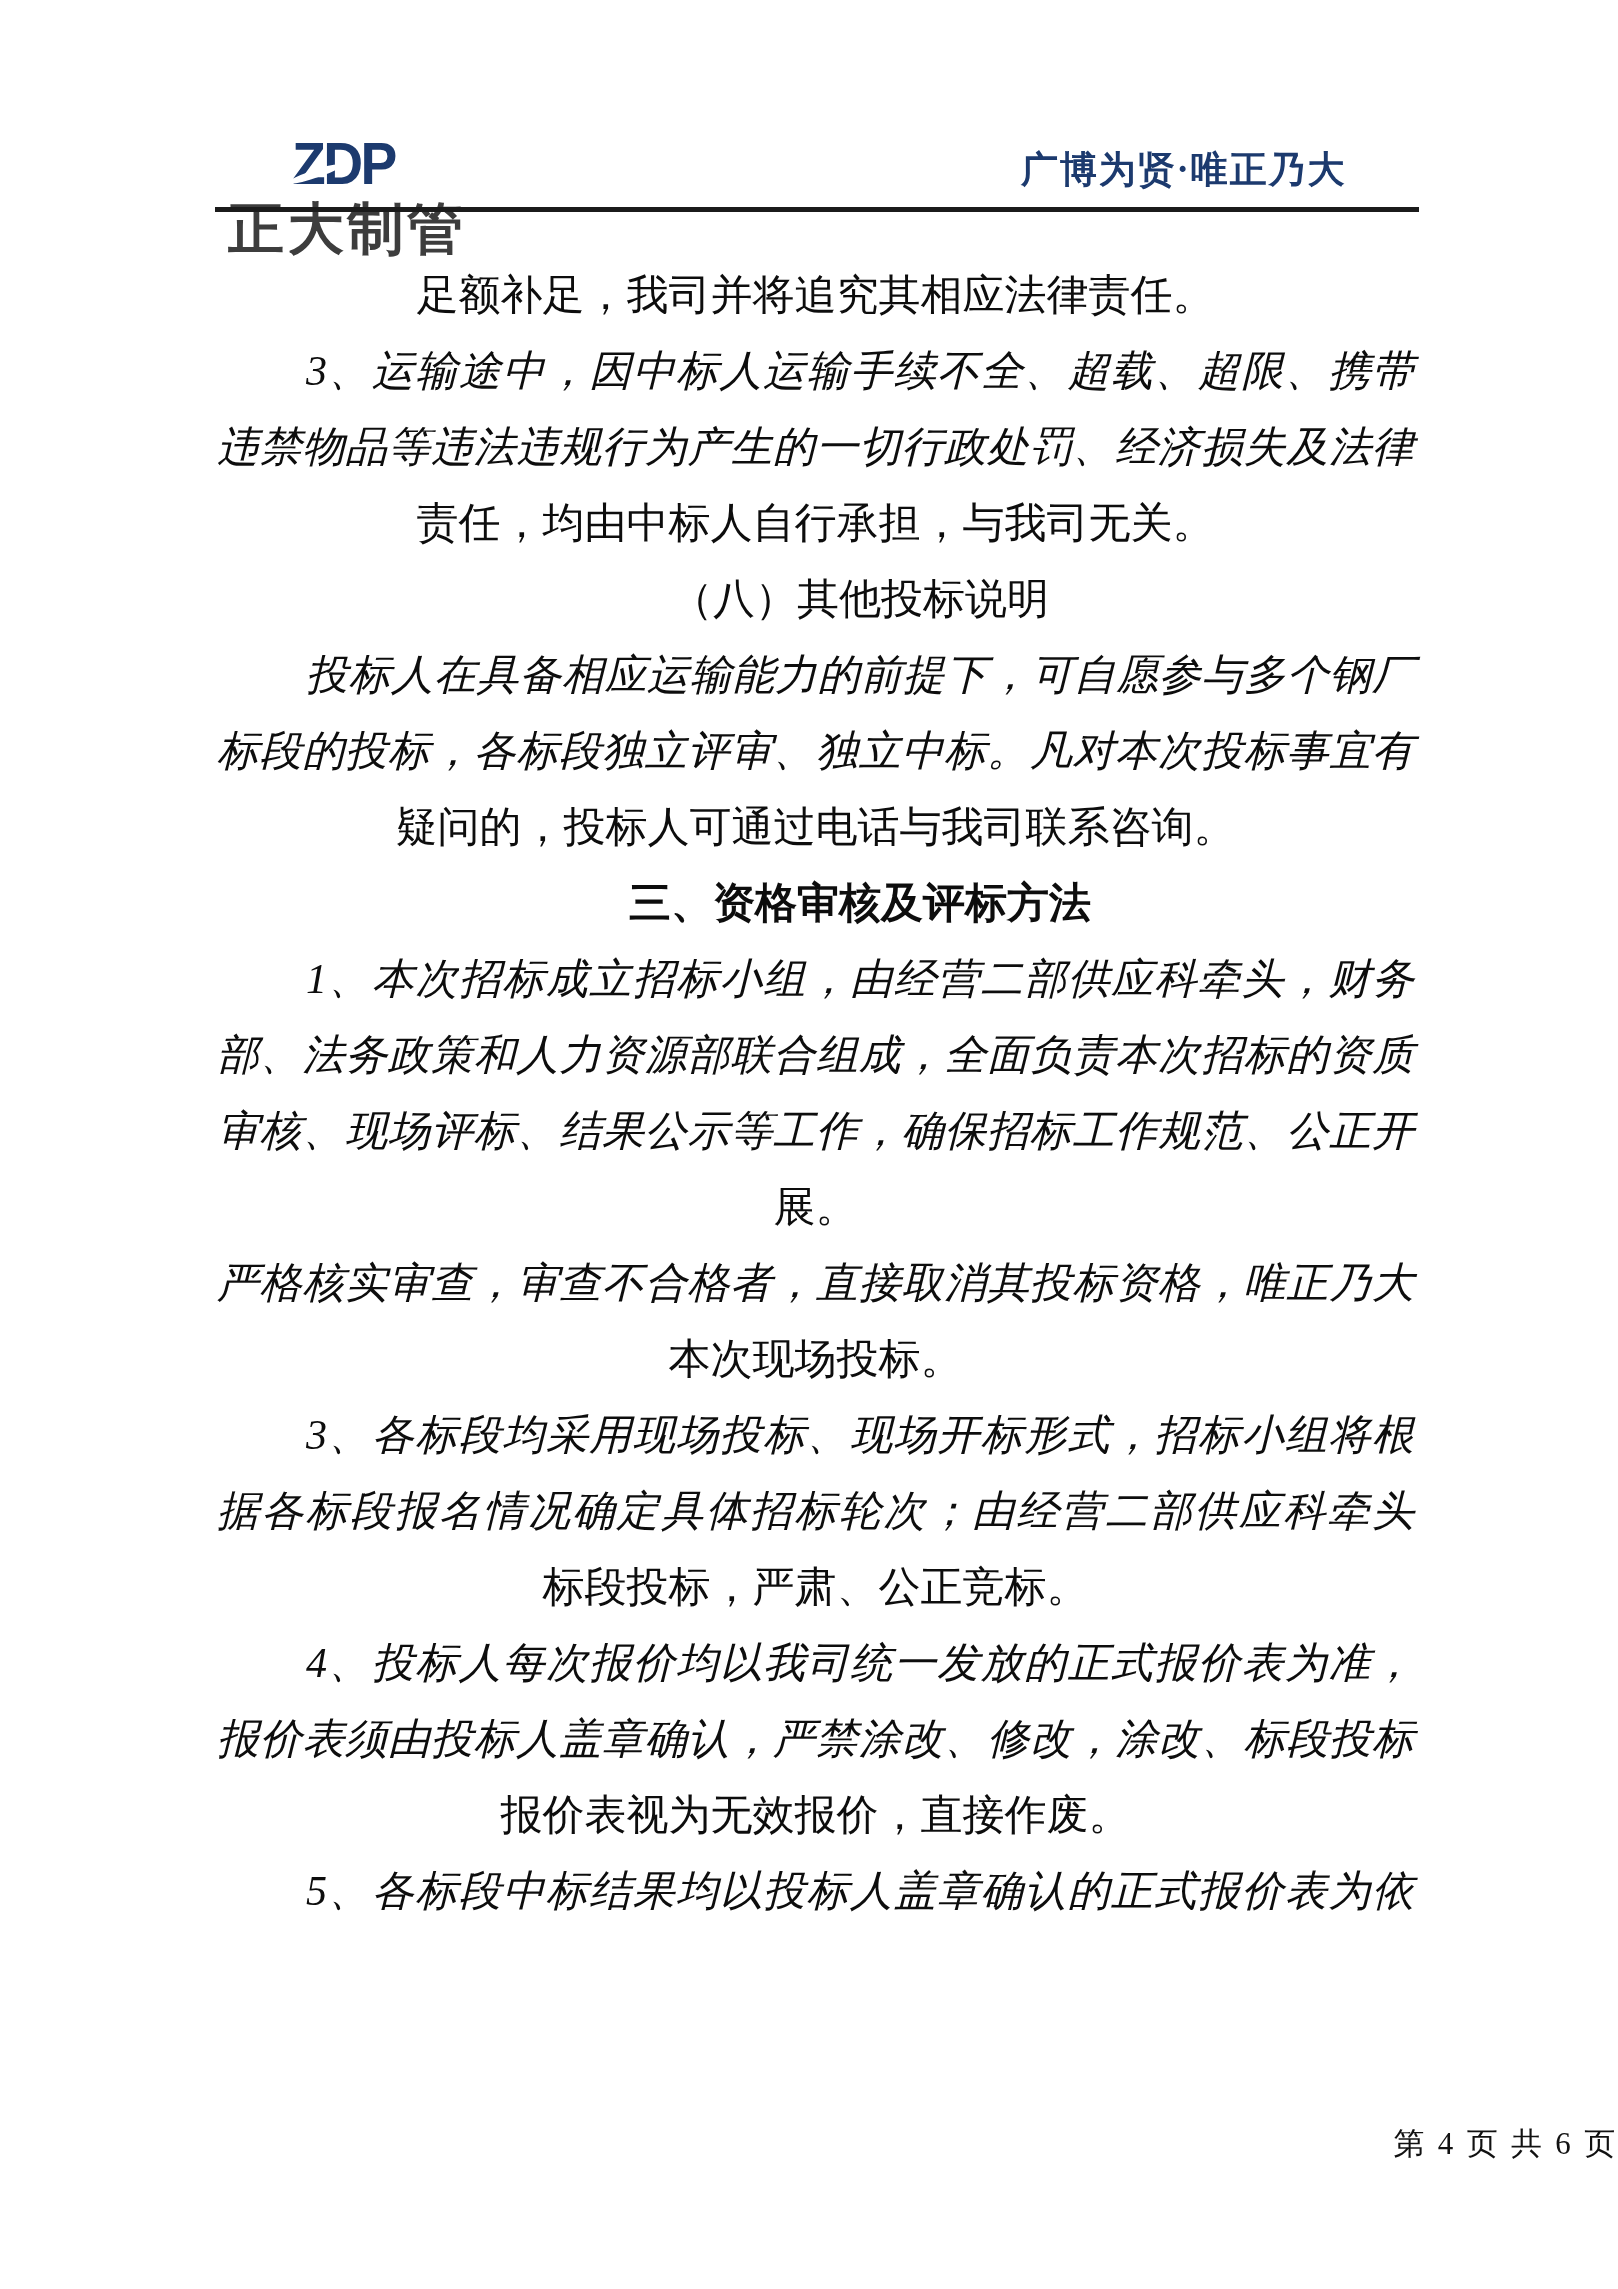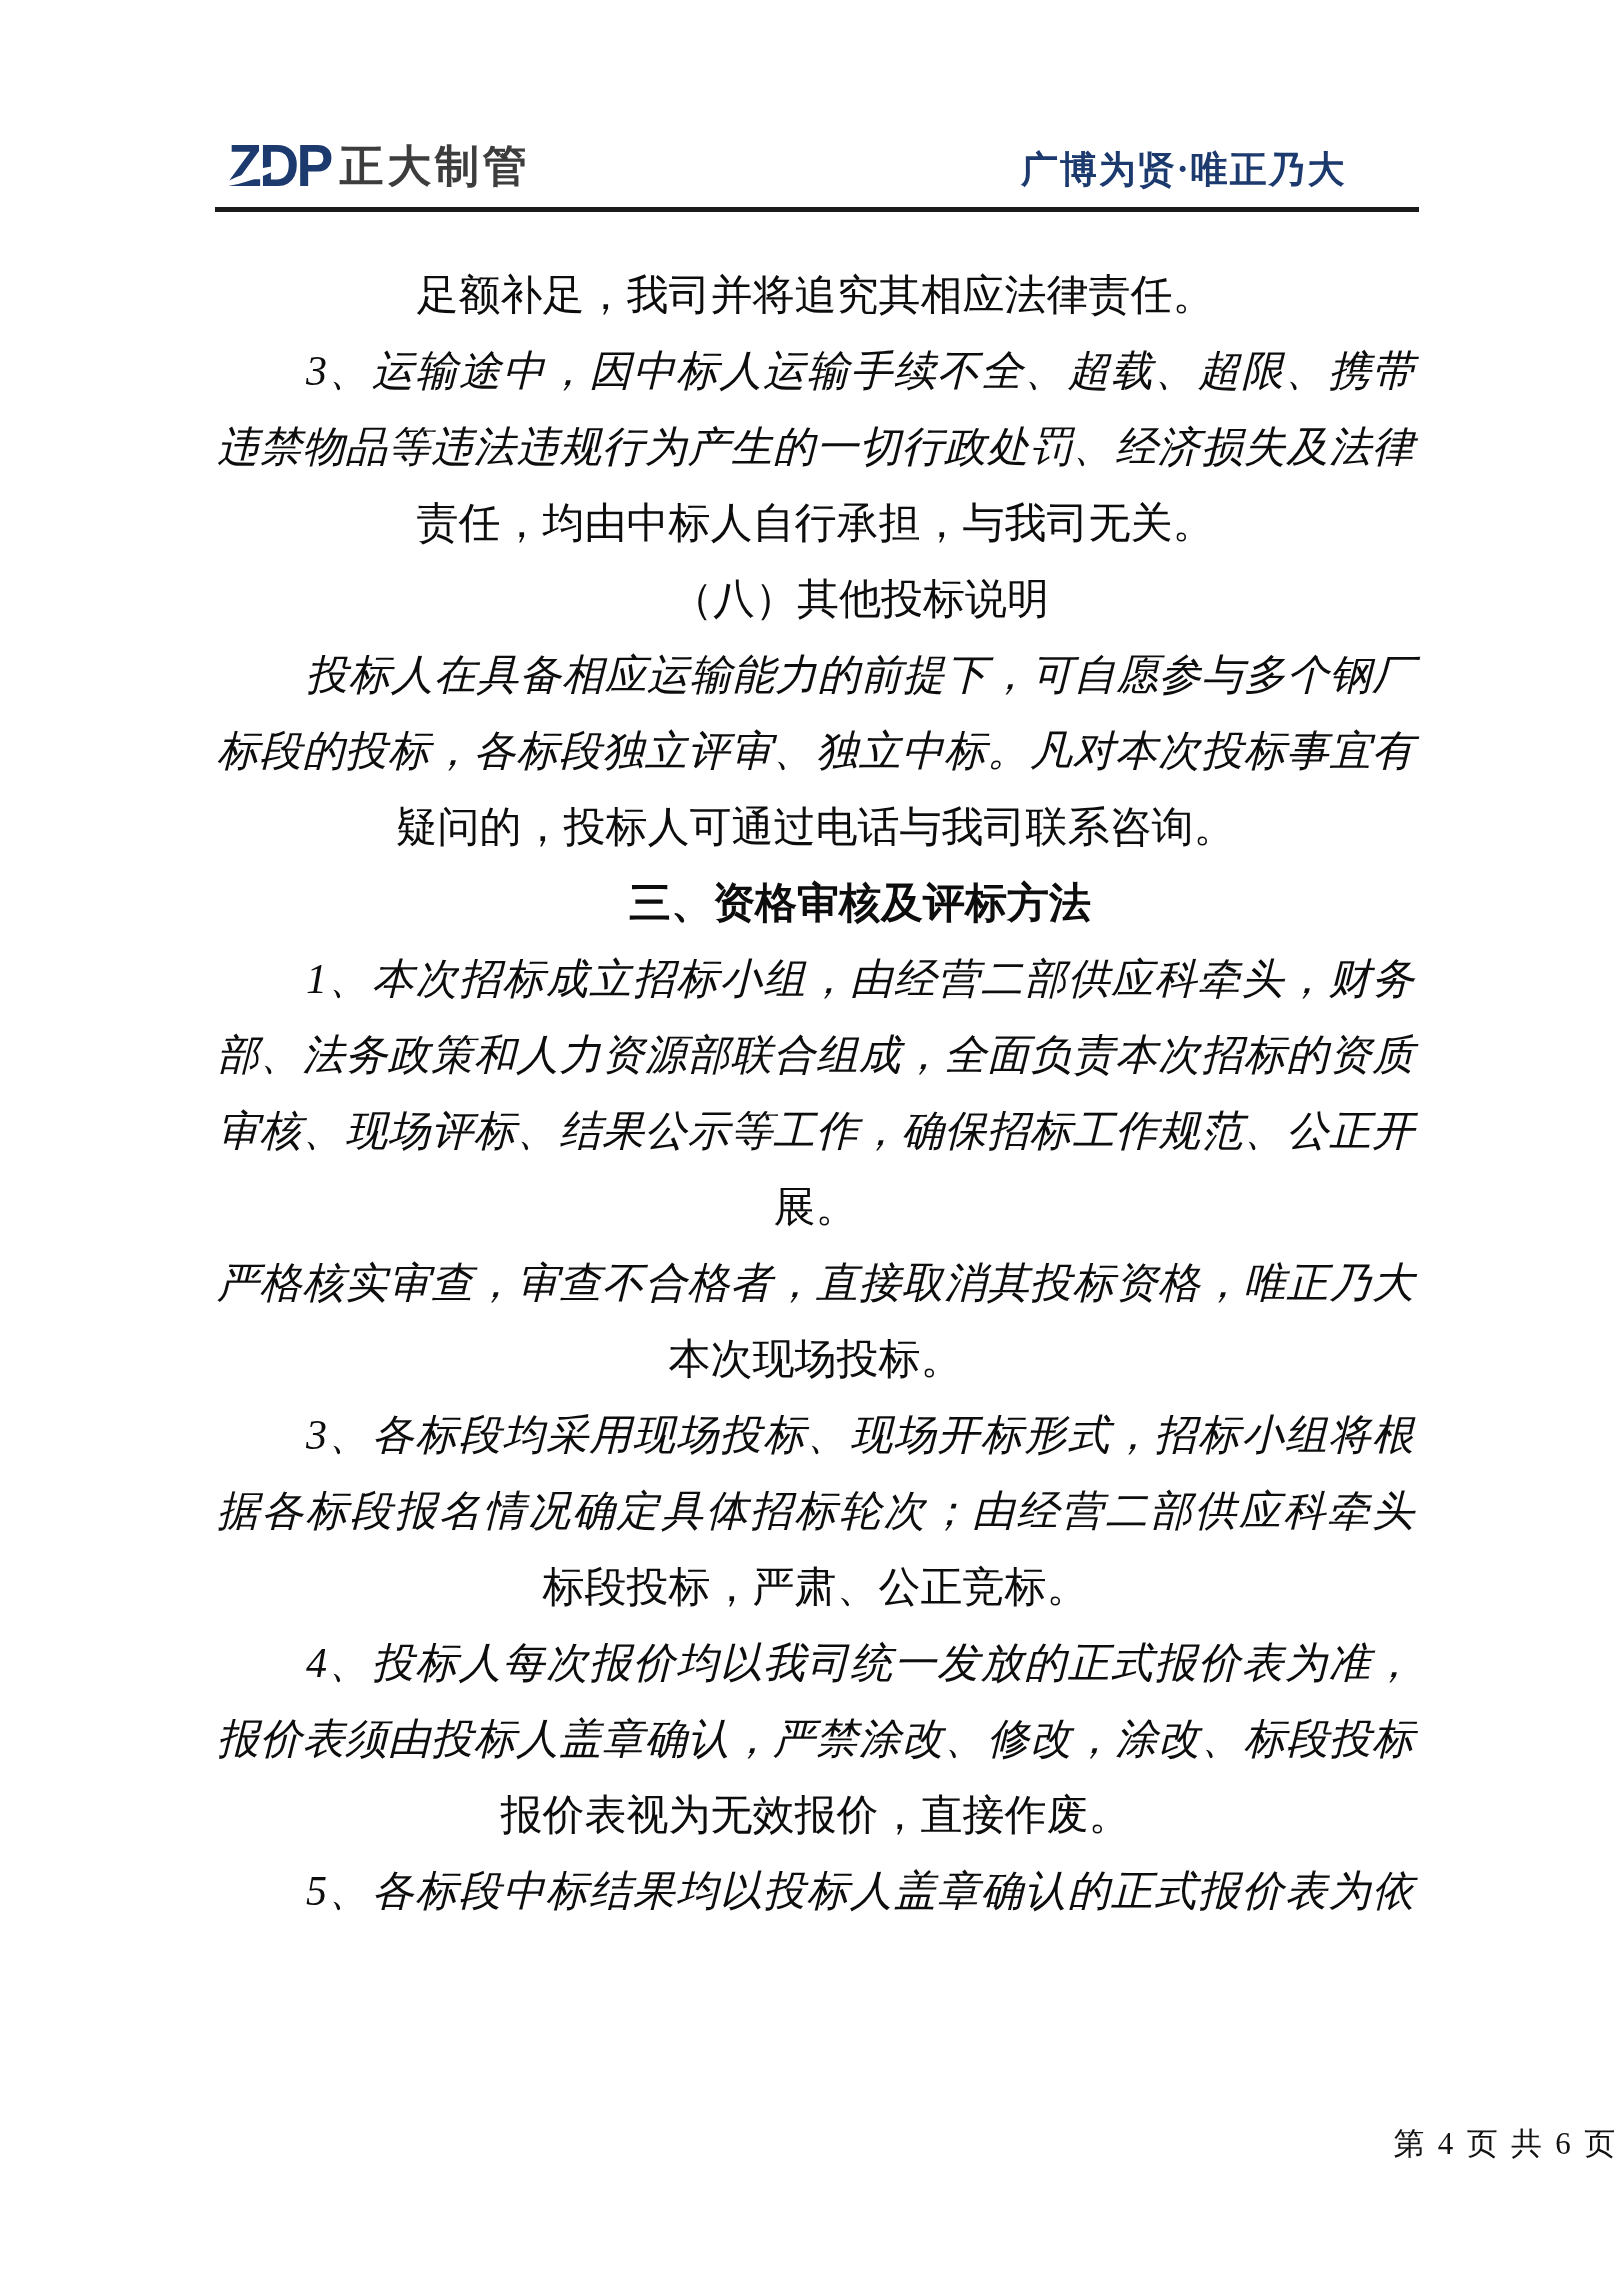--- a/index.html
+++ b/index.html
@@ -20,20 +20,22 @@
     font-family:"Liberation Serif","DejaVu Serif",serif;
   }
   
   .logo-row{
     position:absolute;
     left:228px;
     top:138px;
     height:56px;
     display:flex;
     align-items:center;
+    gap:17px;
+    flex-direction:column;
   }
   .zdp{
     position:relative;
     font-family:"Liberation Sans","DejaVu Sans",sans-serif;
     font-weight:900;
     font-size:60px;
     line-height:52px;
     letter-spacing:-2.8px;
     color:var(--brand);
     transform:scaleX(.92);
@@ -43,23 +45,23 @@
     position:absolute;
     left:-3.7px;
     top:32px;
     width:58px;
     height:8.4px;
     background:var(--paper);
     transform:rotate(-17deg);
     border-radius:50%/60%;
   }
   .company-name{
-    font-family:Liberation Sans, sans-serif;
+    font-family:Liberation Mono, monospace;
     font-weight:700;
-    font-size:44px;
+    font-size:56px;
     line-height:52px;
     letter-spacing:3.7px;
     color:var(--cn);
   }
   .slogan{
     position:absolute;
     left:1021px;
     top:147px;
     font-family:"Liberation Serif","DejaVu Serif",serif;
     font-weight:700;

